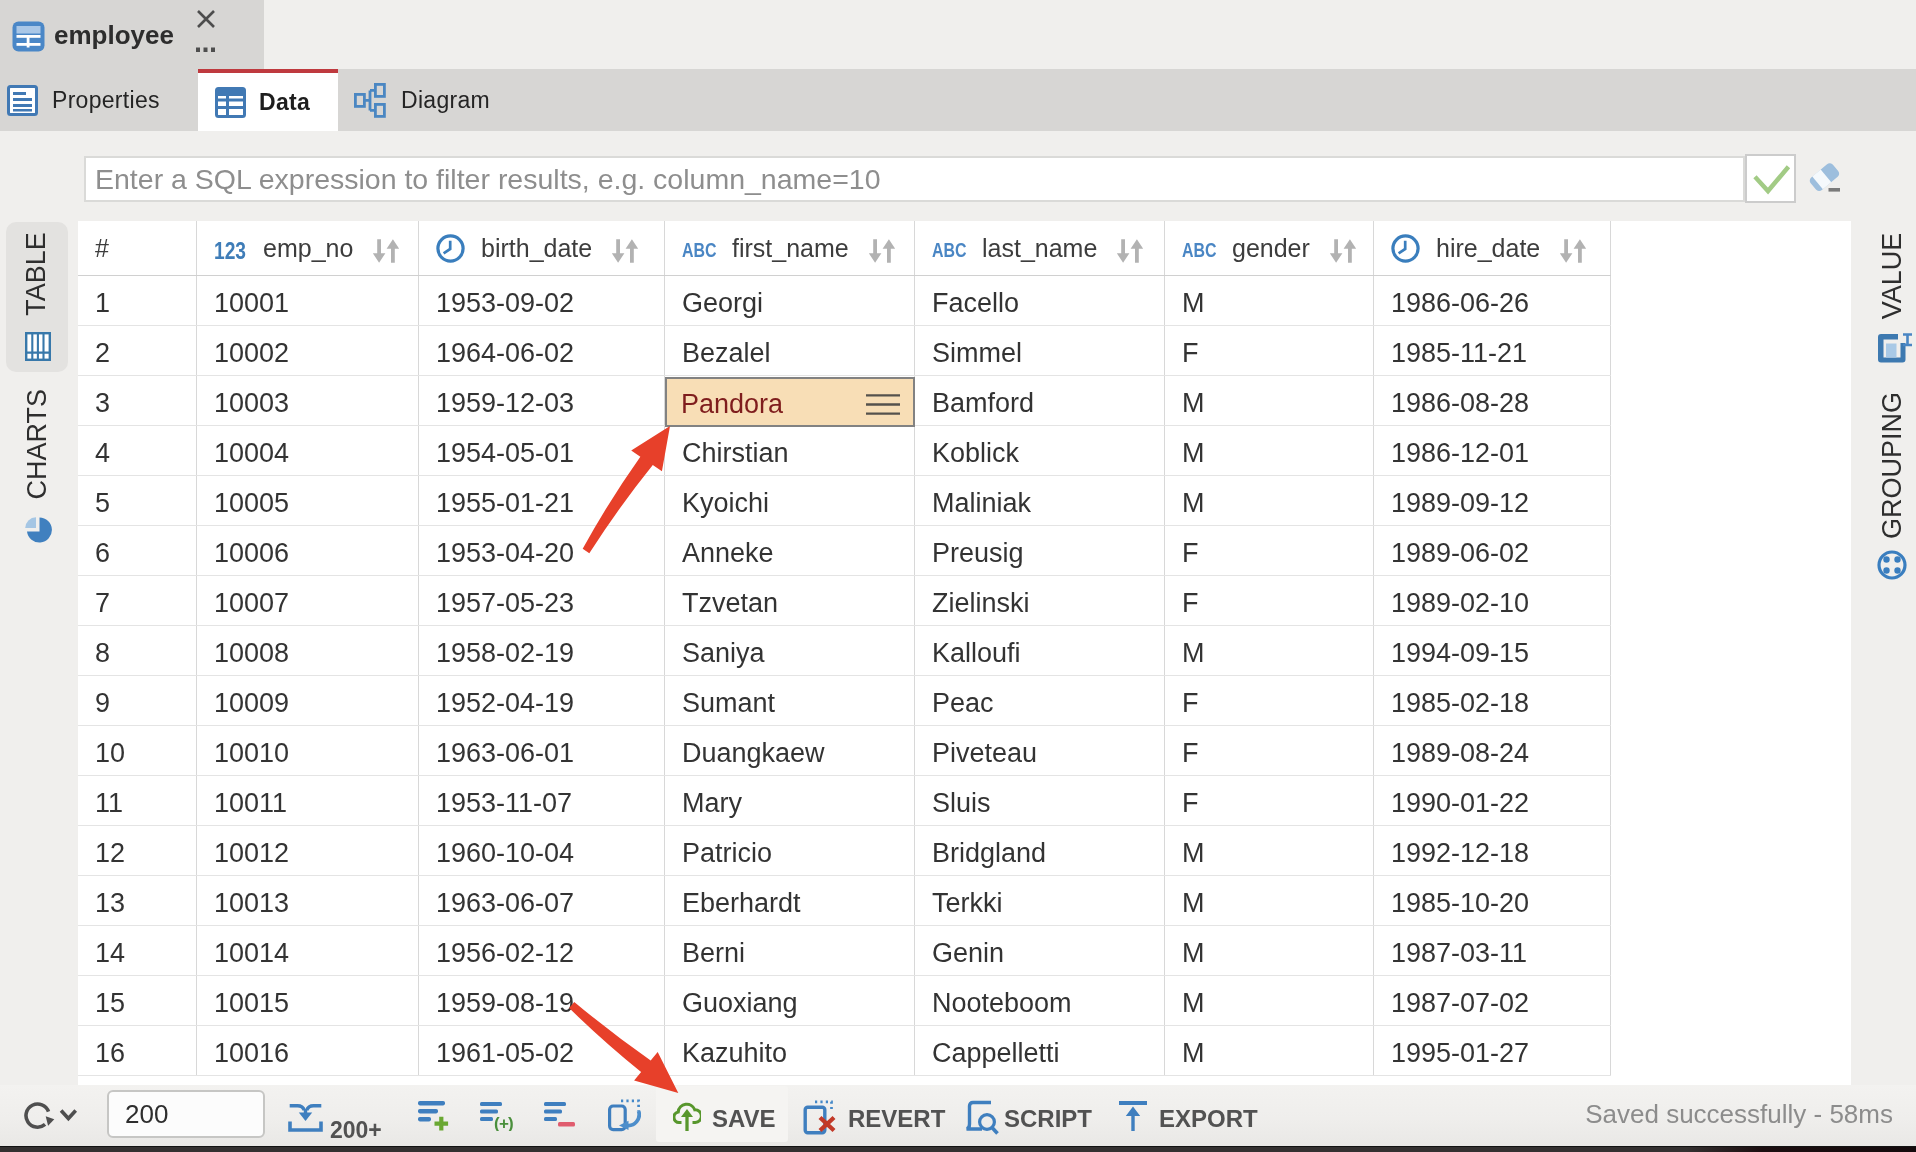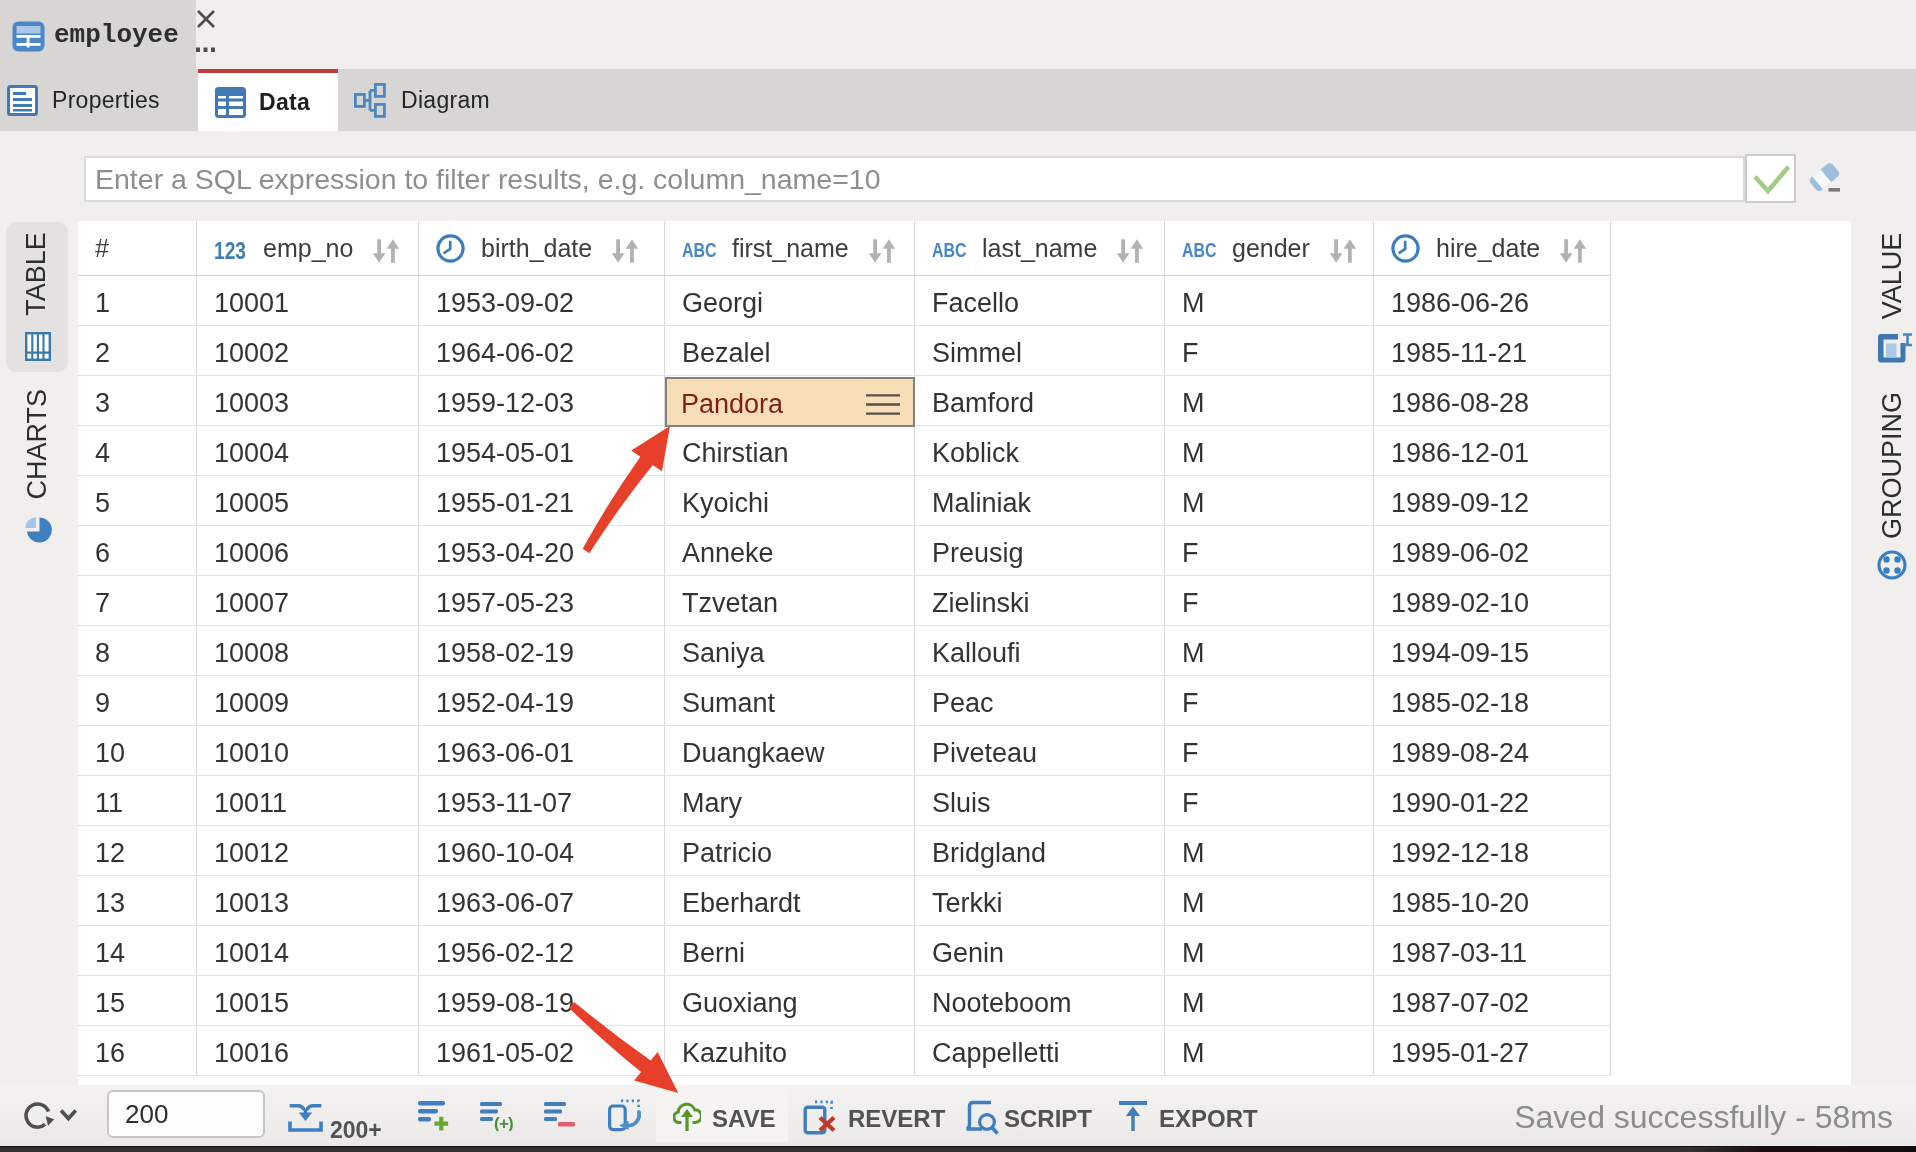--- a/index.html
+++ b/index.html
@@ -1,20 +1,20 @@
 <!DOCTYPE html>
 <html><head>
 <meta charset="utf-8">
 <style>
 * { margin:0; padding:0; box-sizing:border-box; }
 html,body { width:1916px; height:1152px; overflow:hidden; font-family:"Liberation Sans", sans-serif; background:#ffffff; }
 .abs { position:absolute; }
 
 #topstrip { left:0; top:0; width:1916px; height:69px; background:#f0efed; }
-#emptab { left:0; top:0; width:196px; height:69px; background:#d7d6d4;font-family:Liberation Mono, monospace; }
+#emptab { left:0; top:0; width:264px; height:69px; background:#d7d6d4; }
 #tabrow { left:0; top:69px; width:1916px; height:62px; background:#d7d6d4; }
 #filterzone { left:0; top:131px; width:1916px; height:90px; background:#f0efed; }
 
 #emptab .txt { position:absolute; left:54px; top:20px; font-size:26px; font-weight:bold; color:#2d2d2d; }
 
 .tab { position:absolute; top:69px; height:62px; display:flex; align-items:center; }
 .tab .lbl { font-size:23px; color:#242424; letter-spacing:0.3px; }
 #tab-data { left:198px; width:140px; background:#ffffff; border-top:4px solid #bf3a3f; }
 
 #finput { left:84px; top:156px; width:1661px; height:46px; background:#ffffff; border:2px solid #dadad8; font-size:28.5px; color:#8e8e8e; line-height:42px; padding-left:9px; }
@@ -34,21 +34,21 @@
 .hcell { border-right:1px solid #d8d8d8; display:flex; align-items:center; padding-left:17px; font-size:25px; color:#3d3d3d; white-space:nowrap; }
 .hname { margin-left:16px; }
 .sort { margin-left:20px; position:relative; top:3px; }
 
 #hlcell { left:665px; top:377px; width:250px; height:50px; background:#f8deb6; border:2.5px solid #828282; z-index:10; }
 #hltxt { position:absolute; left:14px; top:10px; font-size:27px; color:#7f1d1d; }
 
 #toolbar { left:0; top:1085px; width:1916px; height:61px; background:linear-gradient(180deg,#f3f2f0 0%,#efeeec 55%,#e9e8e6 100%); }
 #darkstrip { left:0; top:1146px; width:1916px; height:6px; background:linear-gradient(90deg,#343030 0%,#343030 88%,#1c0e10 92%,#140a0c 100%); border-top:1.5px solid #121212; }
 .tbtxt { font-size:24px; font-weight:bold; color:#525252; }
-#savemsg { position:absolute; right:23px; top:14px; font-size:32px; color:#8c8c8c; font-weight:normal; }
+#savemsg { position:absolute; right:23px; top:14px; font-size:26px; color:#8c8c8c; font-weight:normal; }
 #numinput { position:absolute; left:107px; top:5px; width:158px; height:48px; background:#fcfcfc; border:2px solid #c6c6c4; border-radius:6px; font-size:26px; color:#2e2e2e; line-height:44px; padding-left:16px; }
 #savebtn { position:absolute; left:656px; top:1px; width:132px; height:56px; background:#f5f4f2; border-radius:3px; }
 
 #overlay { left:0; top:0; width:1916px; height:1152px; pointer-events:none; z-index:50; }
 </style>
 </head>
 <body>
 <div class="abs" id="topstrip"></div>
 <div class="abs" id="emptab">
   <svg style="position:absolute;left:12px;top:21px" width="33" height="31" viewBox="0 0 33 31">

